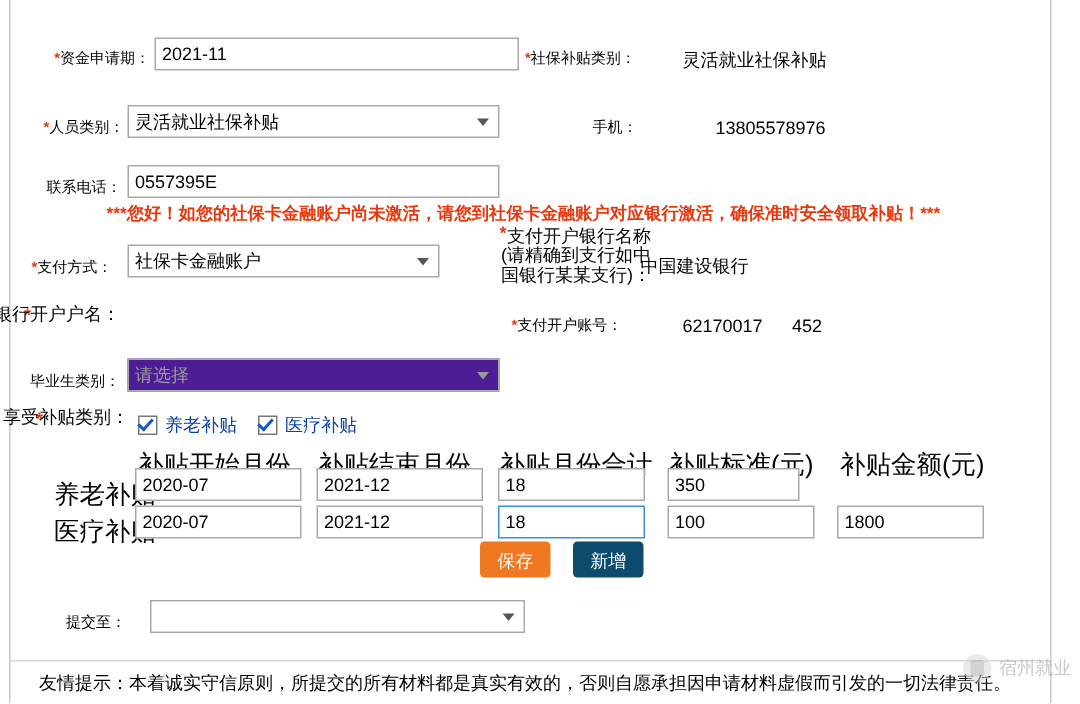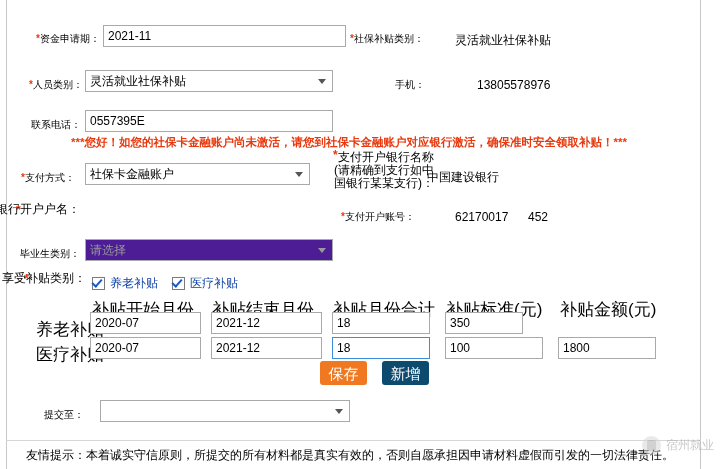--- a/index.html
+++ b/index.html
@@ -124,21 +124,21 @@
     white-space: nowrap;
   }
   .btn {
     position: absolute;
     box-sizing: border-box;
     height: 24px;
     border: none;
     border-radius: 3px;
     color: #ffffff;
     font-family: "Liberation Sans", sans-serif;
-    font-size: 15px;
+    font-size: 12px;
     cursor: pointer;
     text-align: center;
     line-height: 24px;
   }
   .btn-save { background: #f07820; }
   .btn-add  { background: #0c4a6e; }
   .footer-note {
     position: absolute;
     left: 26px;
     top: 447px;
@@ -211,21 +211,21 @@
 
   <span class="lbl" style="left:395px; top:78px;"><span>手机：</span></span>
   <span class="val" style="left:455px; top:78px;margin-left:22px;">13805578976</span>
 
   <span class="lbl" style="left:31px; top:118px;"><span>联系电话：</span></span>
   <input class="txt" style="left: 85px; top: 110px; width: 248px;" value="0557395E">
 
   <div class="warn" style="left:71px; top:135px;">***您好！如您的社保卡金融账户尚未激活，请您到社保卡金融账户对应银行激活，确保准时安全领取补贴！***</div>
 
   <span class="lbl" style="left:21px; top:171px;"><span class="req">*</span><span>支付方式：</span></span>
-  <div class="selbox" style="left:85px; top:163px; width:225px;">
+  <div class="selbox" style="left:85px; top:163px; width:208px;">
     <span>社保卡金融账户</span>
     <span class="caret"></span>
   </div>
 
   <span class="req" style="position:absolute; left:333px; top:148px;">*</span>
   <div class="multiline-lbl" style="left:324px; top:151px; width:110px;">支付开户银行名称(请精确到支行如中国银行某某支行)：</div>
   <span class="val" style="left:427px; top:169px;">中国建设银行</span>
 
   <span class="req" style="position:absolute; left:16px; top:203px;">*</span>
   <div class="multiline-lbl" style="left:-22px; top:203px; width:102px;">银行开户户名：</div>
@@ -252,21 +252,21 @@
   <span class="cell-head" style="left:92px; top:298px;">补贴开始月份</span>
   <span class="cell-head" style="left:212px; top:298px;">补贴结束月份</span>
   <span class="cell-head" style="left:333px; top:298px;">补贴月份合计</span>
   <span class="cell-head" style="left:446px; top:298px;">补贴标准(元)</span>
   <span class="cell-head" style="left:560px; top:298px;">补贴金额(元)</span>
 
   <span class="cell-head" style="left:36px; top:318px;">养老补贴</span>
   <input class="txt" style="left: 90px; top: 312px; width: 111px;" value="2020-07">
   <input class="txt" style="left: 211px; top: 312px; width: 111px;" value="2021-12">
   <input class="txt" style="left: 332px; top: 312px; width: 98px;" value="18">
-  <input class="txt" style="left: 445px; top: 312px; width: 78px;" value="350">
+  <input class="txt" style="left: 445px; top: 312px; width: 88px;" value="350">
 
   <span class="cell-head" style="left:36px; top:343px;">医疗补贴</span>
   <input class="txt" style="left: 90px; top: 337px; width: 111px;" value="2020-07">
   <input class="txt" style="left: 211px; top: 337px; width: 111px;" value="2021-12">
   <input class="txt" style="left: 332px; top: 337px; width: 98px; border: 1px solid rgb(60, 141, 222);" value="18">
   <input class="txt" style="left: 445px; top: 337px; width: 98px;" value="100">
   <input class="txt" style="left: 558px; top: 337px; width: 98px;" value="1800">
 
   <button class="btn btn-save" style="left:320px; top:361px; width:47px;">保存</button>
   <button class="btn btn-add" style="left:382px; top:361px; width:47px;">新增</button>

